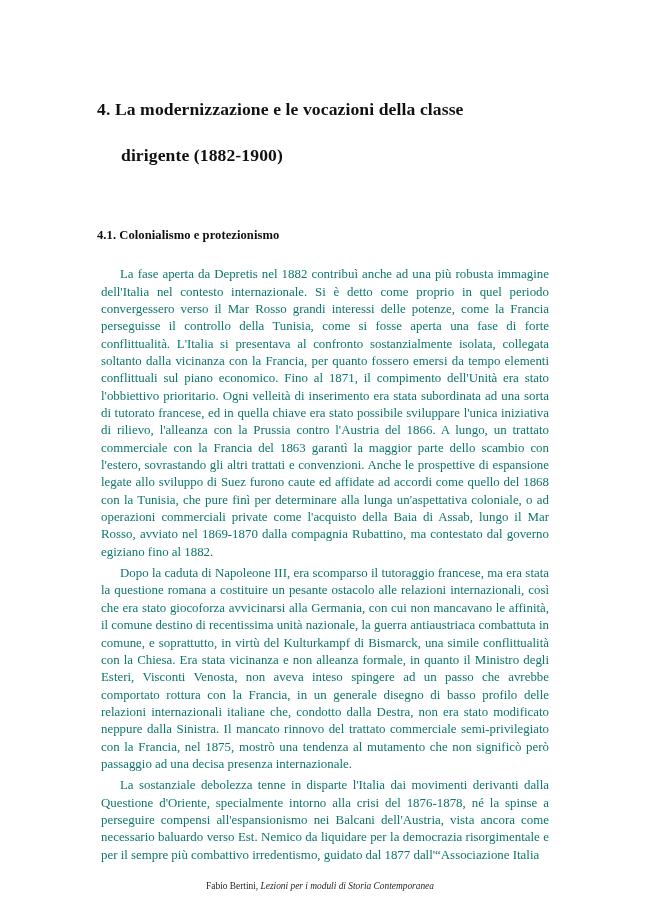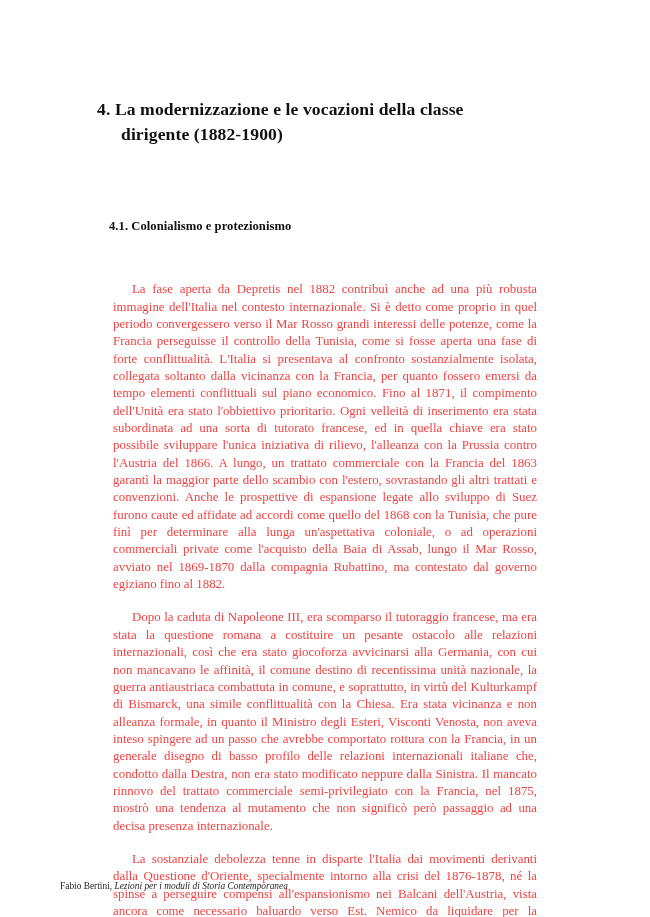--- a/index.html
+++ b/index.html
@@ -39,45 +39,46 @@
     line-height: 1.42;
     letter-spacing: 0.1px;
     color: #111111;
     text-indent: -12px;
     padding-left: 12px;
   }
   .chapter-title .title-line2 {
     display: block;
     text-indent: 0;
     padding-left: 12px;
+    margin-top: 21px;
   }
 
   
   .section-heading {
-    margin: 12px;
+    margin: 0;
     padding-top: 59px;
     font-size: 12.6px;
     font-weight: bold;
     line-height: 1.3;
     letter-spacing: 0.05px;
     color: #111111;
   }
 
   
   .body-block {
     padding-top: 19px;
   }
   p.para {
-    margin: 16px;
+    margin: 4px;
     font-size: 12.9px;
     line-height: 17.35px;
     text-align: justify;
     text-justify: inter-word;
     text-indent: 19px;
-    color: #ef4444;
+    color: #0f766e;
     hyphens: manual;
     -webkit-hyphens: manual;
     word-spacing: -0.05px;
   }
   p.para + p.para {
     text-indent: 19px;
   }
   .it {
   }
 
@@ -87,20 +88,21 @@
     left: 60px;
     top: 880px;
     width: 520px;
     font-size: 9.4px;
     line-height: 12.4px;
     color: #262626;
   }
   .footer-line {
     display: block;
     white-space: nowrap;
+    text-align: center;
   }
   .footer .it {
     font-style: italic;
   }
 </style>
 </head>
 <body>
 
 <div class="page">
 

